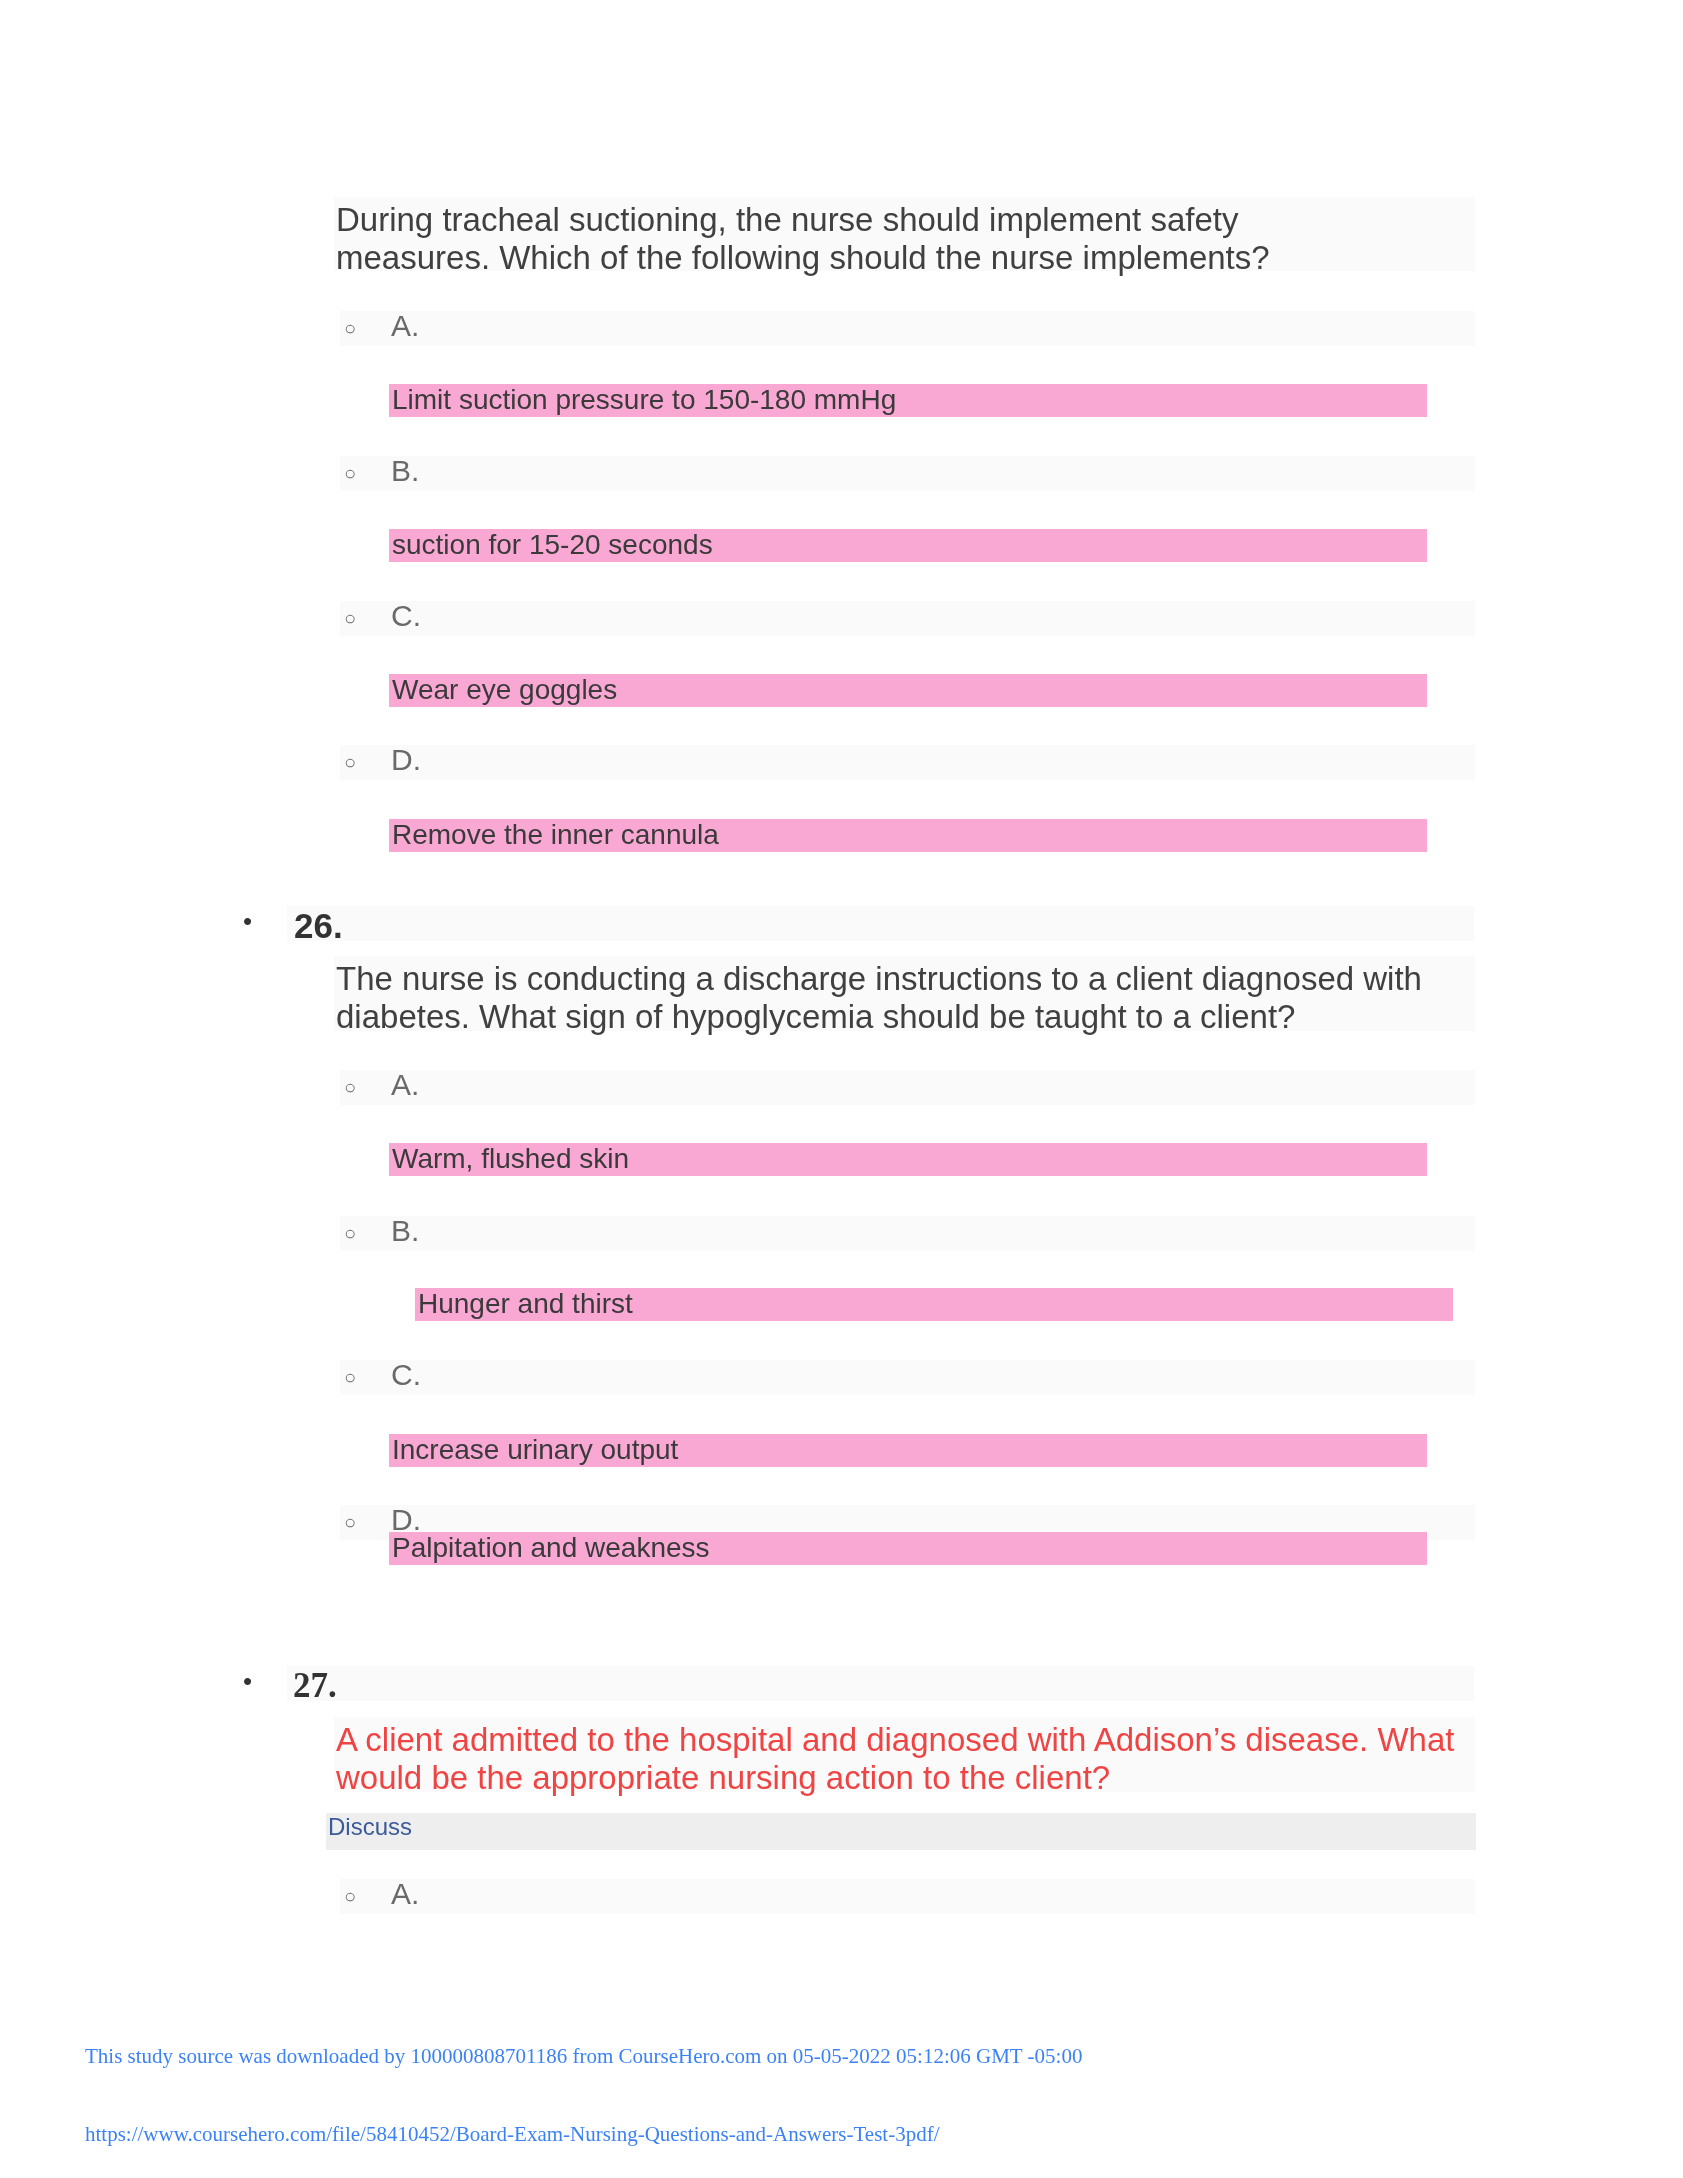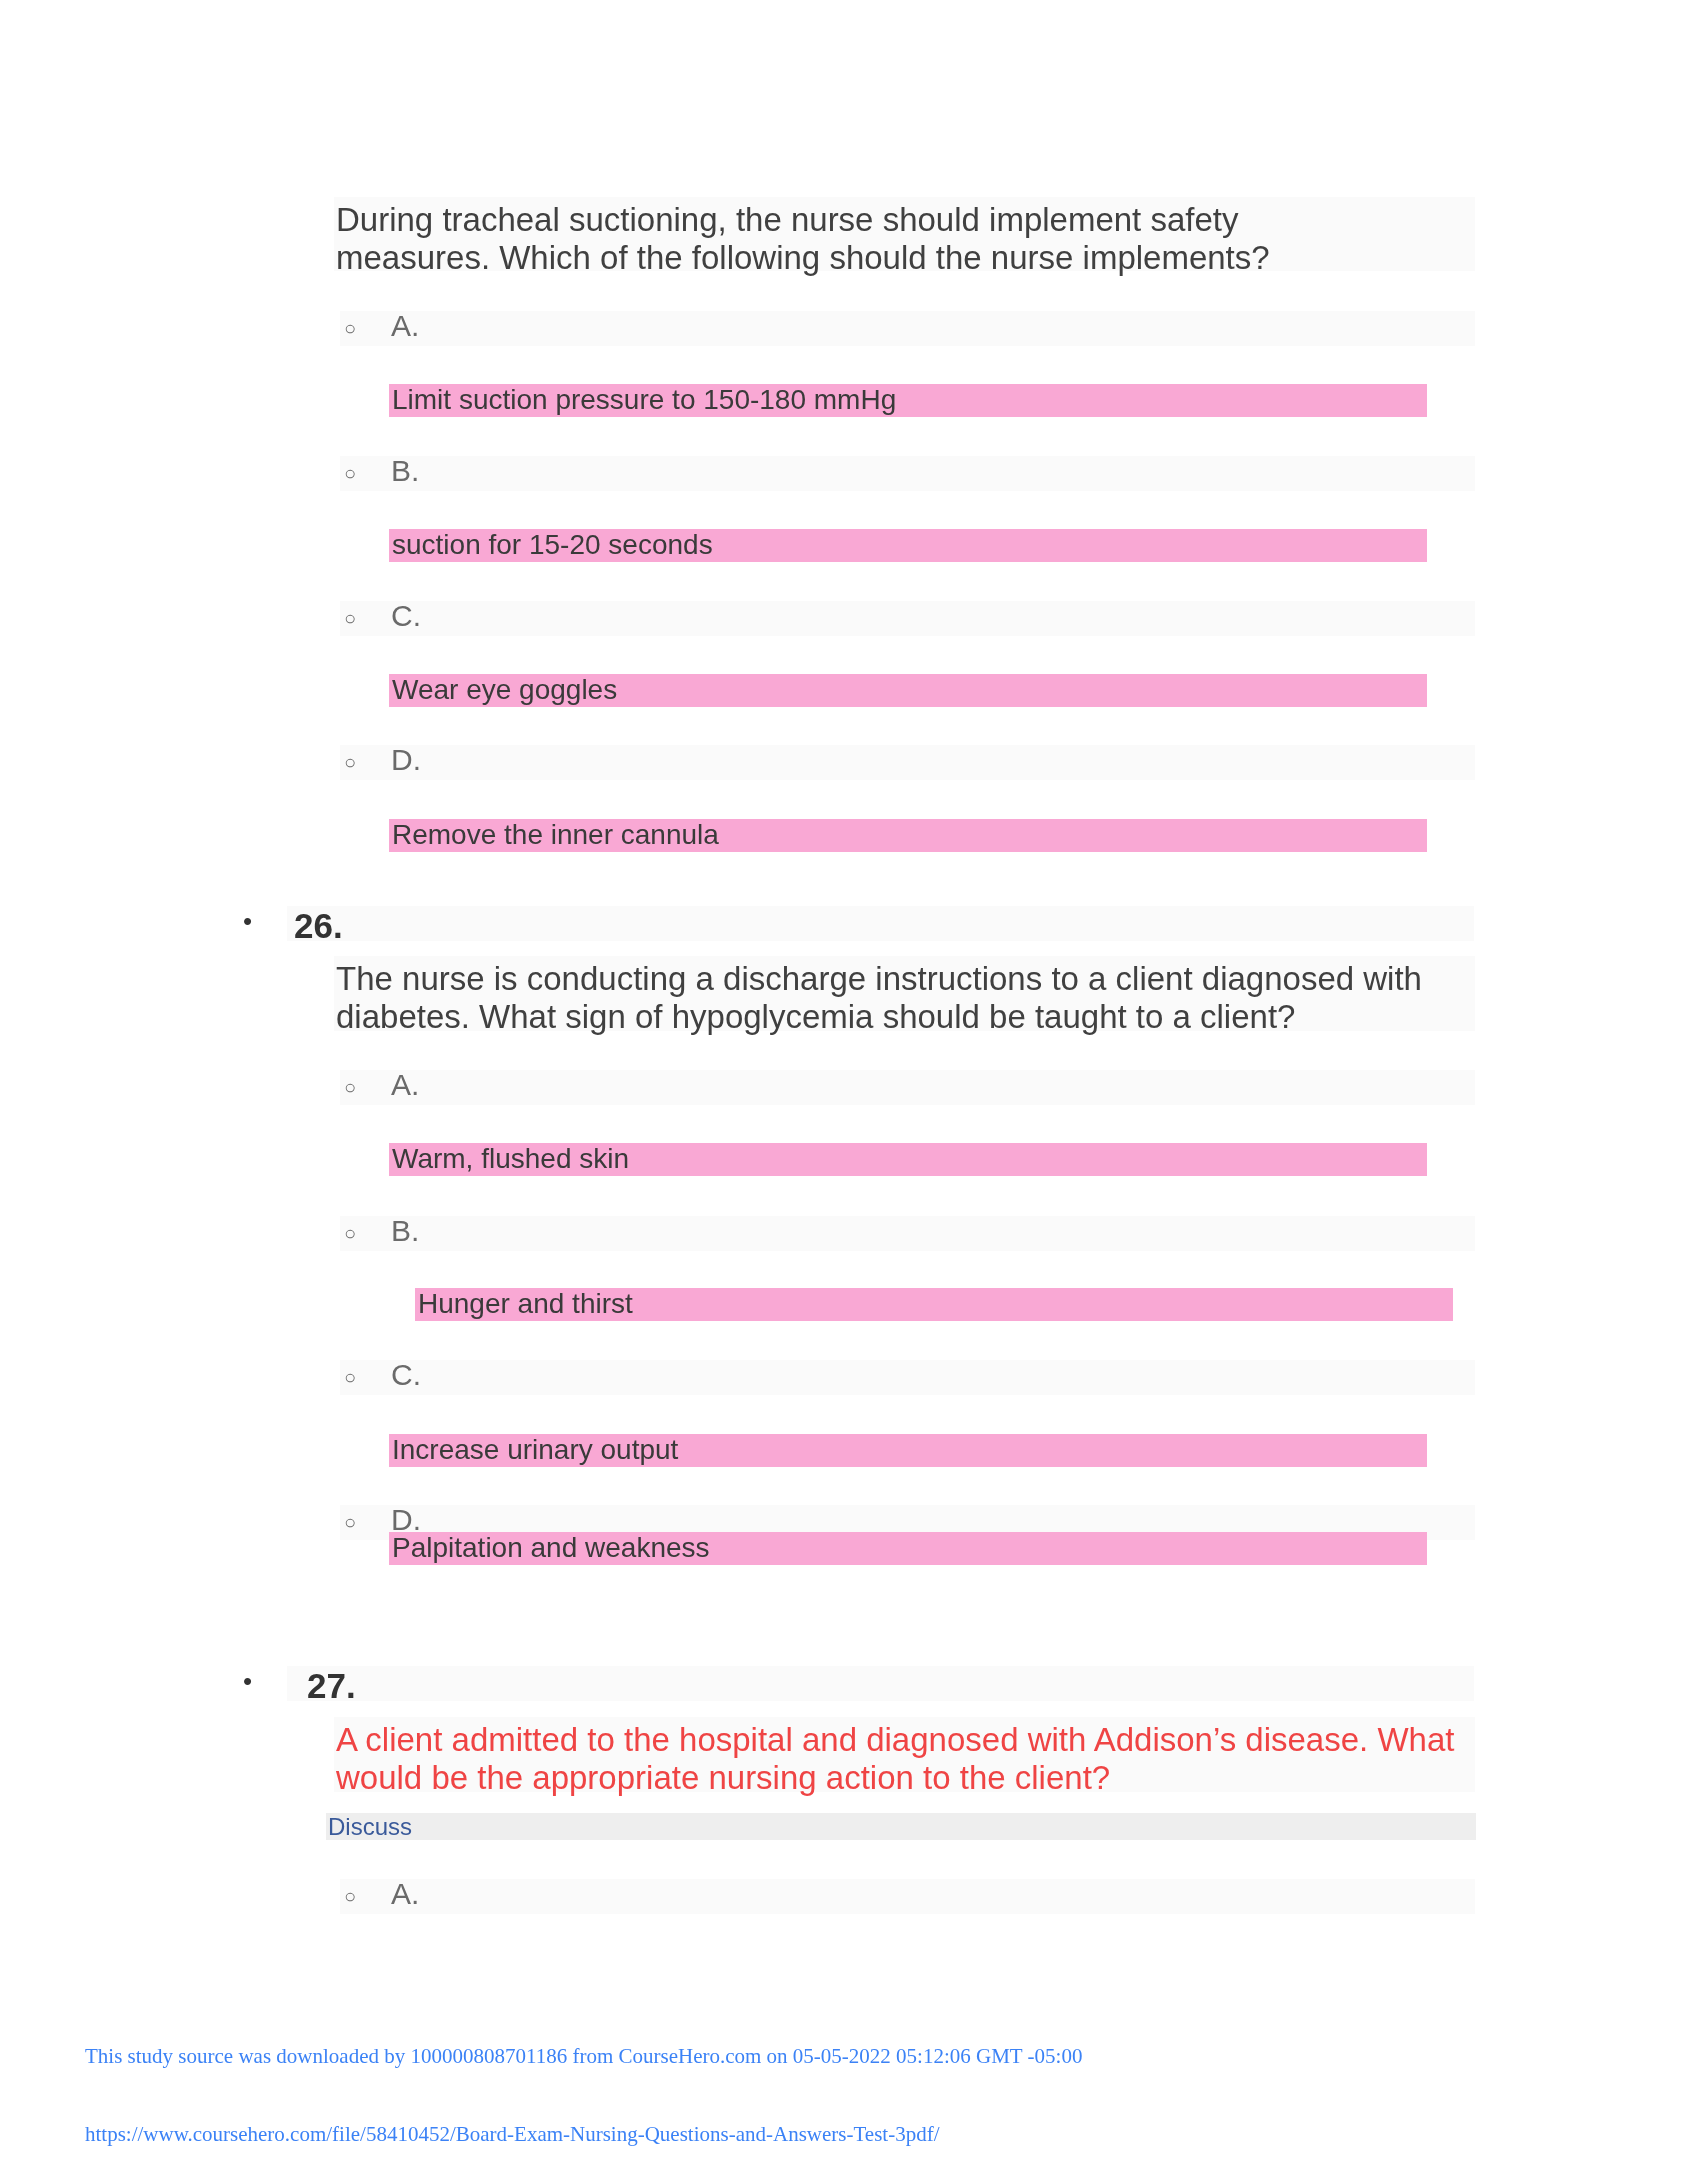--- a/index.html
+++ b/index.html
@@ -7,21 +7,21 @@
   .abs{position:absolute;}
   .qbox{background:#fafafa;left:334px;width:1141px;color:#404040;font-size:33px;line-height:38px;padding:4px 0 0 2px;box-sizing:border-box;}
   .qbox.blue{color:#ef4444;}
   .optrow{background:#fafafa;left:340px;width:1135px;height:35px;}
   .optrow .circ{position:absolute;left:4px;top:6px;font-size:20px;color:#6a6a6a;}
   .optrow .lbl{position:absolute;left:51px;top:-2px;font-size:30px;color:#6a6a6a;}
   .opttext{background:#f9a8d4;left:389px;width:1035px;height:33px;font-size:28px;color:#3a3a3a;line-height:32px;padding-left:3px;}
   .numrow{background:#fafafa;left:287px;width:1187px;height:35px;}
   .bullet{font-size:26px;color:#333;}
   .num{font-size:35px;font-weight:bold;color:#333;}
-  .discuss{background:#eeeeee;left:326px;width:1148px;height:27px;font-size:24px;color:#3a5a9a;line-height:27px;padding-left:2px;}
+  .discuss{background:#eeeeee;left:326px;width:1148px;height:37px;font-size:24px;color:#3a5a9a;line-height:27px;padding-left:2px;}
   .footer{font-family:"Liberation Serif",serif;font-size:21px;color:#3b82f6;left:85px;}
 </style>
 </head>
 <body>
 
 <div class="abs qbox" style="top:197px;height:74px;">
   <div>During tracheal suctioning, the nurse should implement safety</div>
   <div>measures.  Which of the following should the nurse implements?</div>
 </div>
 
@@ -77,21 +77,21 @@
 <div class="abs opttext" style="top:1434px;">Increase urinary output</div>
 
 <div class="abs optrow" style="top:1505px;">
   <span class="circ">○</span>
   <span class="lbl">D.</span>
 </div>
 <div class="abs opttext" style="top:1532px;">Palpitation and weakness</div>
 
 <span class="abs bullet" style="left:243px;top:1666px;">•</span>
 <div class="abs numrow" style="top:1666px;">
-  <span class="abs num" style="left:20px;top:0px;">27.</span>
+  <span class="abs num" style="left:6px;top:0px;font-family:Liberation Serif, serif;">27.</span>
 </div>
 <div class="abs qbox blue" style="top:1717px;height:75px;">
   <div>A client admitted to the hospital and diagnosed with Addison’s disease.  What</div>
   <div>would be the appropriate nursing action to the client?</div>
 </div>
 <div class="abs discuss" style="top:1813px;">Discuss</div>
 
 <div class="abs optrow" style="top:1879px;">
   <span class="circ">○</span>
   <span class="lbl">A.</span>

